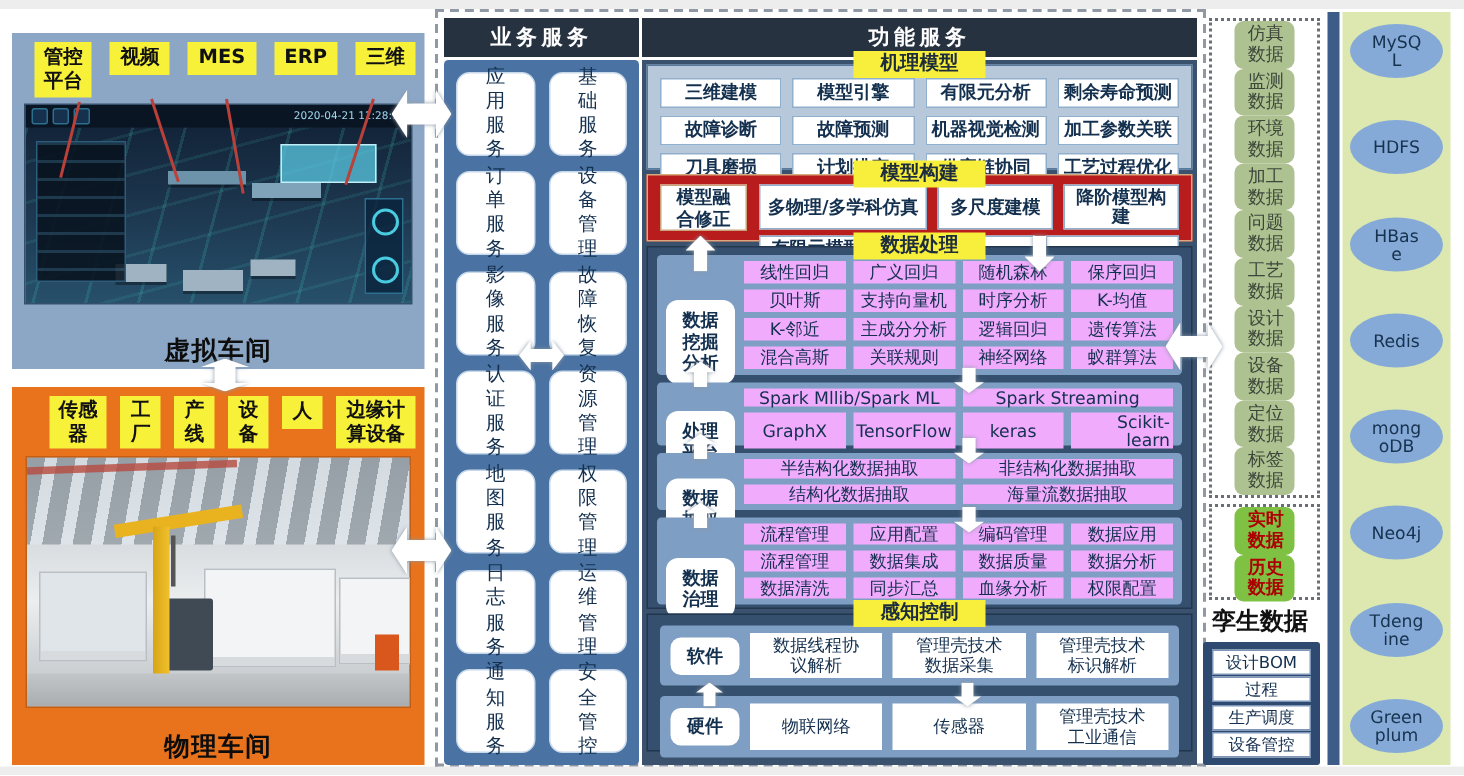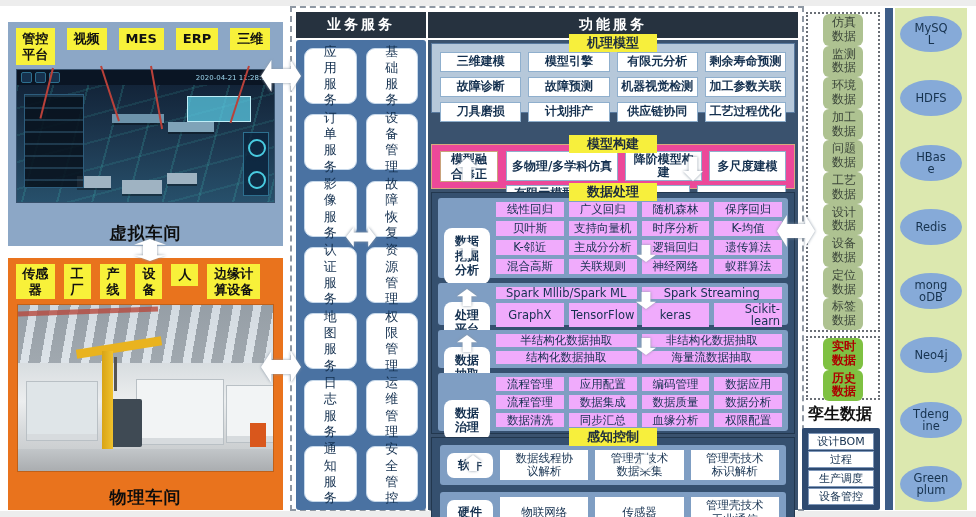--- a/index.html
+++ b/index.html
@@ -4,21 +4,21 @@
 <style>
   html,body{margin:0;padding:0;background:#fff;}
   .stage{position:relative;width:976px;height:517px;background:#fff;overflow:hidden;
          font-family:"DejaVu Sans","Liberation Sans",sans-serif;}
   .band{position:absolute;left:0;right:0;height:6px;background:#ededed;}
   .band.top{top:0}.band.bot{bottom:0}
 
   
   .panel-virtual{position:absolute;left:8px;top:22px;width:275px;height:224px;background:#8ca7c6;}
   .panel-physical{position:absolute;left:8px;top:258px;width:275px;height:252px;background:#e9731d;}
-  .chips{position:relative;display:flex;gap:12px;padding:6px 6px 0 8px;align-items:flex-start;z-index:5;}
+  .chips{position:relative;display:flex;gap:12px;padding:6px 6px 0 8px;align-items:flex-start;z-index:5;justify-content:flex-end;}
   .chip{background:#f8f13a;color:#111;font-size:13px;font-weight:600;line-height:1.2;
         padding:3px 7px;text-align:center;word-break:break-all;}
   .v-chips .chip:nth-child(1){width:2.2em;padding:3px 5px;}
   .p-chips{gap:9px;}
   .p-chips .chip:nth-child(1){width:2.2em;padding:2px 5px;}
   .p-chips .chip:nth-child(2),.p-chips .chip:nth-child(3),.p-chips .chip:nth-child(4){width:1.15em;padding:2px 6px;}
   .p-chips .chip:nth-child(6){width:3.3em;padding:2px 5px;}
   .caption{position:absolute;bottom:1px;left:0;right:0;text-align:center;font-size:17px;
            font-weight:bold;color:#0d0d0d;letter-spacing:1px;}
 
@@ -88,21 +88,21 @@
              display:flex;flex-direction:column;gap:3px;padding:3px;box-sizing:border-box;}
   .sec{position:relative;box-sizing:border-box;}
   .tag{position:absolute;top:-10px;left:50%;transform:translateX(-50%);background:#f7ef3c;color:#1d2d3d;
        font-size:13px;font-weight:bold;padding:0 18px;line-height:18px;white-space:nowrap;z-index:7;}
   .sec-mech{height:70px;background:#b6c8da;border:1px solid #58799e;display:flex;flex-direction:column;
             justify-content:space-evenly;padding:8px 8px 4px;}
   .frow{display:flex;gap:7px;}
   .fitem{flex:1;background:#fff;border:1px solid #8fafcd;color:#14304f;font-size:12px;font-weight:600;
          text-align:center;display:flex;align-items:center;justify-content:center;line-height:1.1;
          padding:1px 2px;min-height:16px;}
-  .sec-build{height:45px;background:#ec4899;border:1px solid #d8a97e;display:flex;gap:8px;padding:6px 8px;margin-top:28px;}
+  .sec-build{height:45px;background:#b91c1c;border:1px solid #d8a97e;display:flex;gap:8px;padding:6px 8px;}
   .side-item{width:38px;background:#fff;border:1px solid #c9a27b;display:flex;align-items:center;justify-content:center;
              text-align:center;font-size:12px;font-weight:600;color:#14304f;word-break:break-all;line-height:1.2;padding:0 9px;}
   .build-rows{flex:1;display:flex;flex-direction:column;gap:4px;}
   .build-rows .frow{flex:1}
   .build-rows .frow:first-child .fitem:first-child{flex:1.5}
   .sec-dataproc{height:242px;background:#35506f;border:1px solid #22374e;display:flex;flex-direction:column;
                 gap:5px;padding:5px 6px;}
   .dpanel{background:#7f9ec3;border-radius:3px;display:flex;gap:6px;padding:4px 6px;align-items:center;box-sizing:border-box;}
   .dp0{height:80px}.dp1{height:42px}.dp2{height:38px}.dp3{height:58px}
   .dlabel{width:28px;background:#fff;border-radius:8px;display:flex;align-items:center;justify-content:center;
@@ -266,22 +266,22 @@
             <div class="fitem">工艺过程优化</div>
           </div>
         </div>
     </div>
     <div class="sec sec-build">
       <div class="tag">模型构建</div>
       <div class="side-item">模型融合修正</div>
       <div class="build-rows" id="build-rows">
           <div class="frow">
             <div class="fitem">多物理/多学科仿真</div>
+            <div class="fitem">多尺度建模</div>
             <div class="fitem">降阶模型构建</div>
-            <div class="fitem">多尺度建模</div>
           </div>
           <div class="frow">
             <div class="fitem">有限元模型修正</div>
             <div class="fitem">在线学习</div>
             <div class="fitem">增量学习</div>
           </div>
         </div>
     </div>
     <div class="sec sec-dataproc">
       <div class="tag">数据处理</div>

